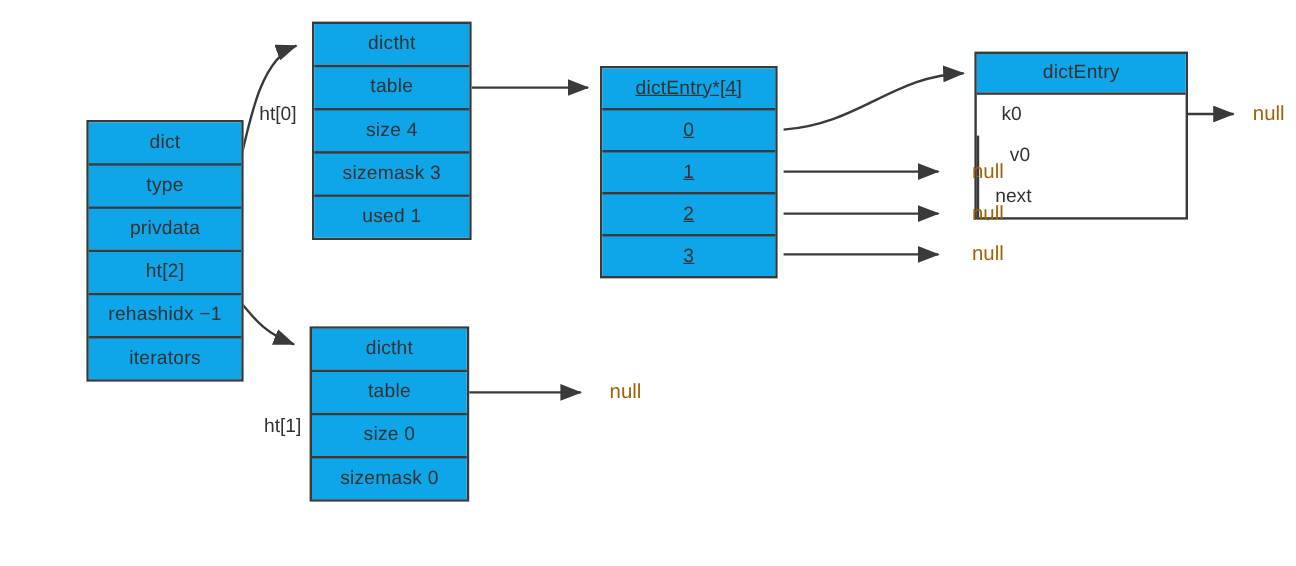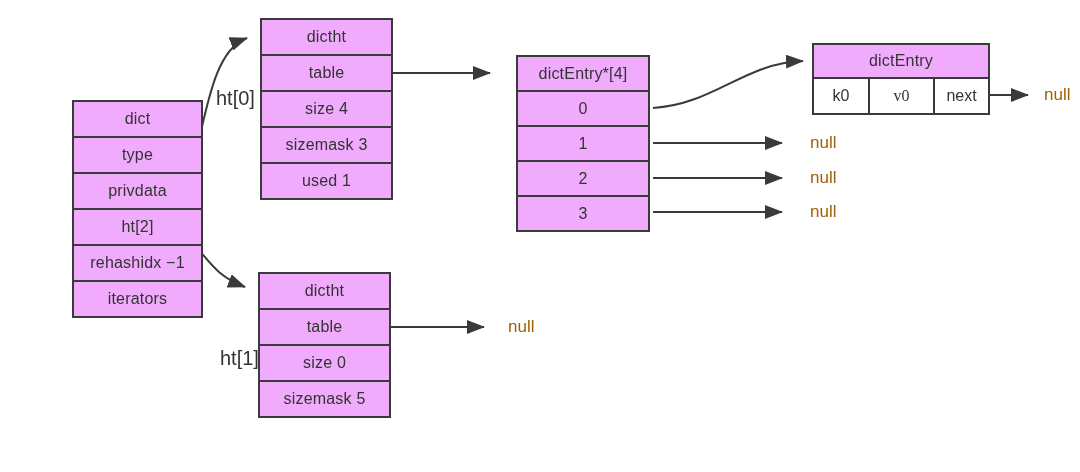--- a/index.html
+++ b/index.html
@@ -1,27 +1,27 @@
 <!DOCTYPE html>
 <html><head>
 <meta charset="utf-8">
 <style>
   html,body{margin:0;padding:0;background:#ffffff;}
   body{font-family:"Liberation Sans","DejaVu Sans",sans-serif;color:#333333;}
   #canvas{position:relative;width:1080px;height:472px;background:#ffffff;overflow:hidden;}
   .struct{position:absolute;border:2px solid #3a3a3a;background:#ffffff;box-sizing:border-box;}
   .cell{display:flex;align-items:center;justify-content:center;font-size:16px;
-        border-top:2px solid #3a3a3a;background:#f0abfc;letter-spacing:0.2px;}
+        border-top:2px solid #3a3a3a;background:#0ea5e9;letter-spacing:0.2px;}
   .cell:first-child{border-top:none;}
   .h34{height:34px;} .h33{height:33px;} .h32{height:32px;}
-  .hrow{display:flex;}
+  .hrow{display:flex;flex-direction:column;}
   .hcell{display:flex;align-items:center;justify-content:center;font-size:16px;
          border-left:2px solid #3a3a3a;height:34px;box-sizing:border-box;}
   .hcell:first-child{border-left:none;}
-  .floatlabel{position:absolute;font-size:20px;color:#333333;white-space:nowrap;}
+  .floatlabel{position:absolute;font-size:16px;color:#333333;white-space:nowrap;}
   .nulllabel{position:absolute;font-size:17px;color:#a16207;white-space:nowrap;}
   svg.wires{position:absolute;left:0;top:0;width:1080px;height:472px;pointer-events:none;}
   svg.wires path{fill:none;stroke:#3a3a3a;stroke-width:2;}
 </style>
 </head>
 <body>
 
 <div id="canvas">
 
   <svg class="wires" viewBox="0 0 1080 472">
@@ -59,36 +59,36 @@
     <div class="cell h34">sizemask 3</div>
     <div class="cell h34">used 1</div>
   </div>
 
   <div class="floatlabel" style="left:220px;top:347px;">ht[1]</div>
 
   <div class="struct" style="left:258px;top:272px;width:133px;">
     <div class="cell h34">dictht</div>
     <div class="cell h34">table</div>
     <div class="cell h34">size 0</div>
-    <div class="cell h34">sizemask 5</div>
+    <div class="cell h34">sizemask 0</div>
   </div>
 
-  <div class="struct" style="left:516px;top:55px;width:134px;">
+  <div class="struct" style="left:500px;top:55px;width:148px;text-decoration:underline;">
     <div class="cell h33">dictEntry*[4]</div>
     <div class="cell h33">0</div>
     <div class="cell h33">1</div>
     <div class="cell h33">2</div>
     <div class="cell h33">3</div>
   </div>
 
   <div class="struct" style="left:812px;top:43px;width:178px;">
     <div class="cell h32">dictEntry</div>
     <div class="hrow" style="border-top:2px solid #3a3a3a;">
       <div class="hcell" style="width:58px;">k0</div>
-      <div class="hcell" style="width:70px;font-family:Liberation Serif, serif;">v0</div>
+      <div class="hcell" style="width:70px;">v0</div>
       <div class="hcell" style="width:59px;">next</div>
     </div>
   </div>
 
   <div class="nulllabel" style="left:1044px;top:85px;">null</div>
   <div class="nulllabel" style="left:810px;top:133px;">null</div>
   <div class="nulllabel" style="left:810px;top:168px;">null</div>
   <div class="nulllabel" style="left:810px;top:202px;">null</div>
   <div class="nulllabel" style="left:508px;top:317px;">null</div>
 

